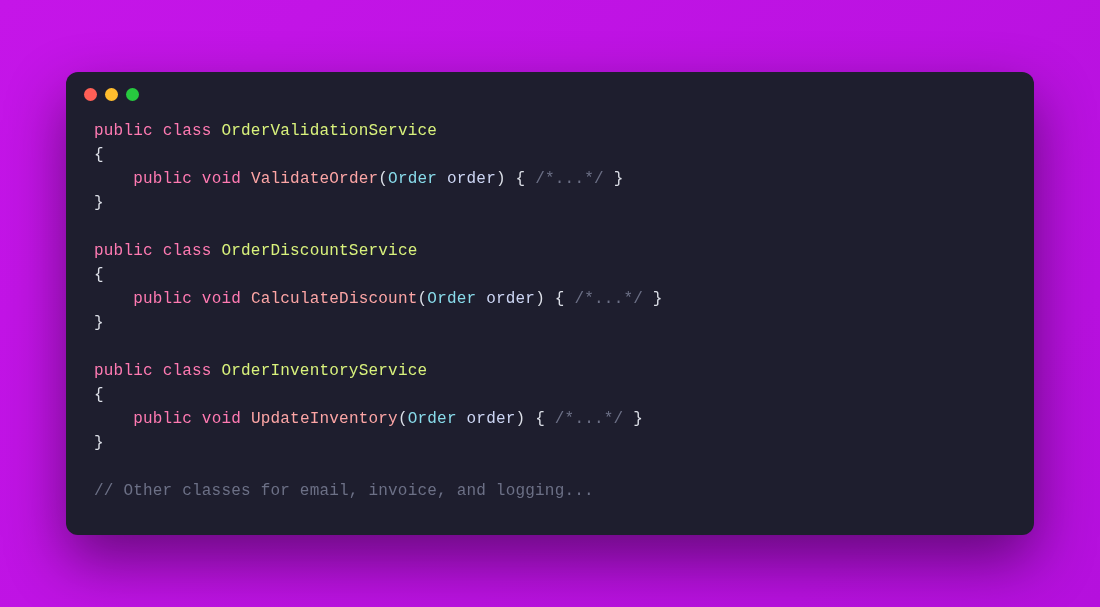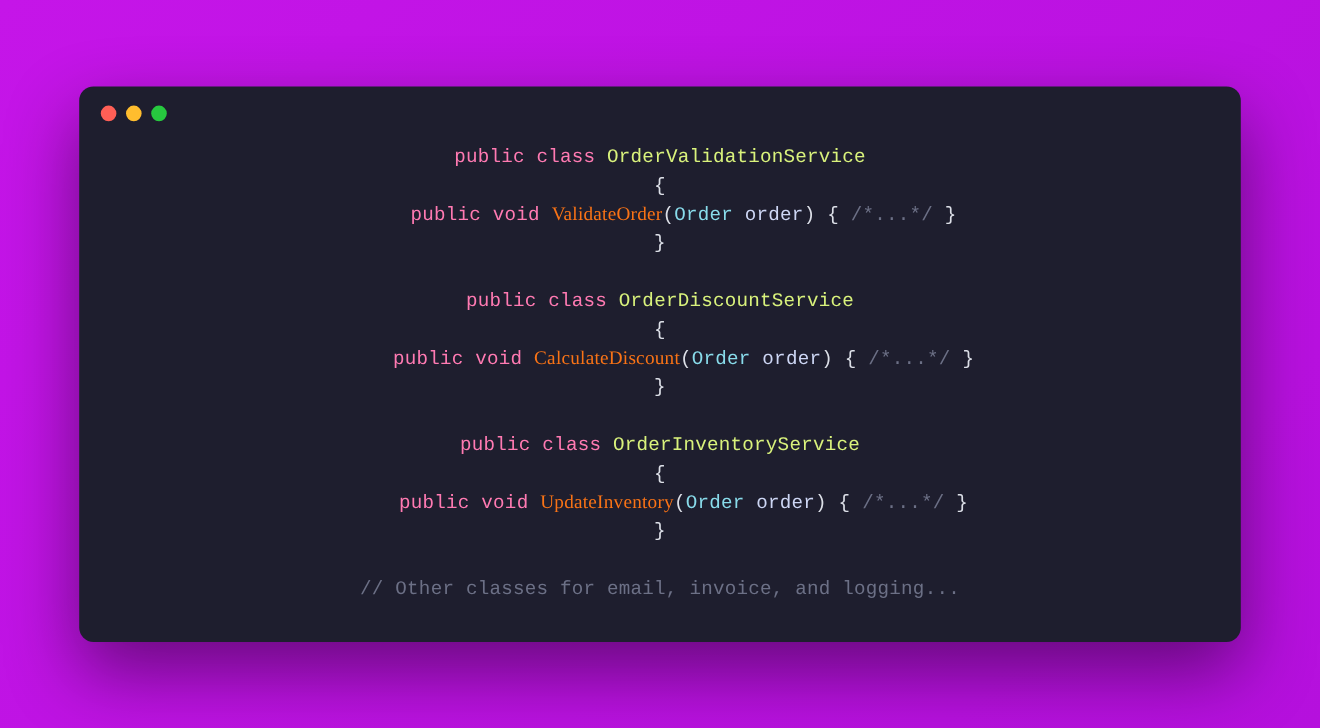--- a/index.html
+++ b/index.html
@@ -11,21 +11,20 @@
       align-items: center;
       justify-content: center;
       font-family: 'SF Mono', 'Monaco', 'Consolas', 'Courier New', monospace;
     }
     .window {
       width: 968px;
       background: #1e1e2e;
       border-radius: 12px;
       box-shadow: 0 25px 60px rgba(0,0,0,0.45);
       overflow: hidden;
-      text-align: center;
     }
     .titlebar {
       padding: 16px 18px 8px 18px;
       display: flex;
       gap: 8px;
       align-items: center;
     }
     .dot {
       width: 13px;
       height: 13px;
@@ -38,21 +37,21 @@
       padding: 10px 28px 32px 28px;
       font-size: 16px;
       line-height: 24px;
       color: #cdd6f4;
       white-space: pre;
       letter-spacing: 0.2px;
     }
     .kw { color: #ff7ab2; }
     .cls { color: #d9f27c; }
     .type { color: #89dceb; }
-    .method { color: #f97316; font-family: Liberation Serif, serif; }
+    .method { color: #fca5a5; }
     .pun { color: #dcdfe7; }
     .param { color: #cdd6f4; }
     .comment { color: #6c7086; }
     .line { display: block; }
   </style>
 </head>
 <body>
 
 <div class="window">
   <div class="titlebar">

